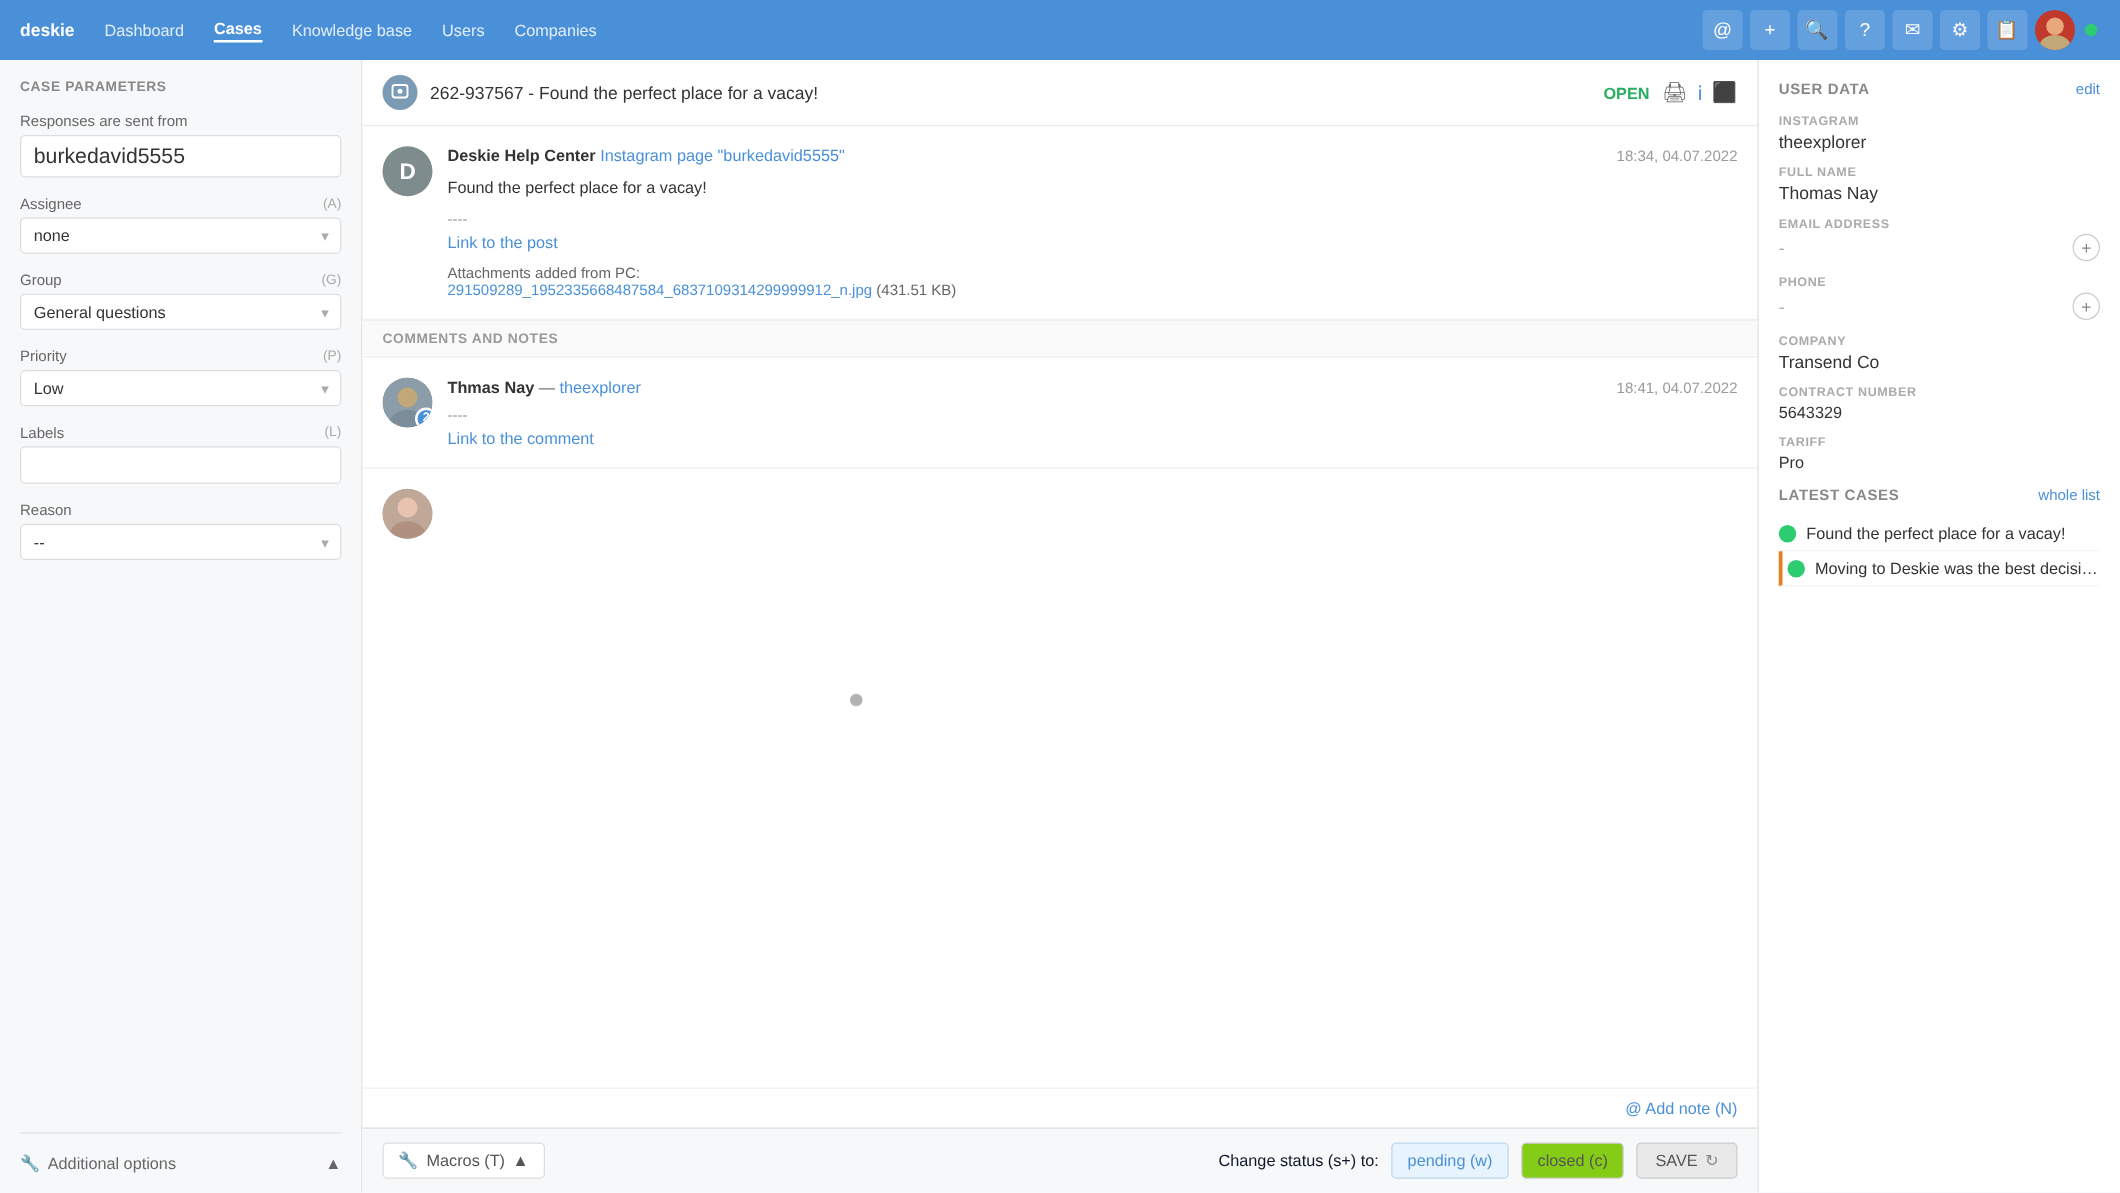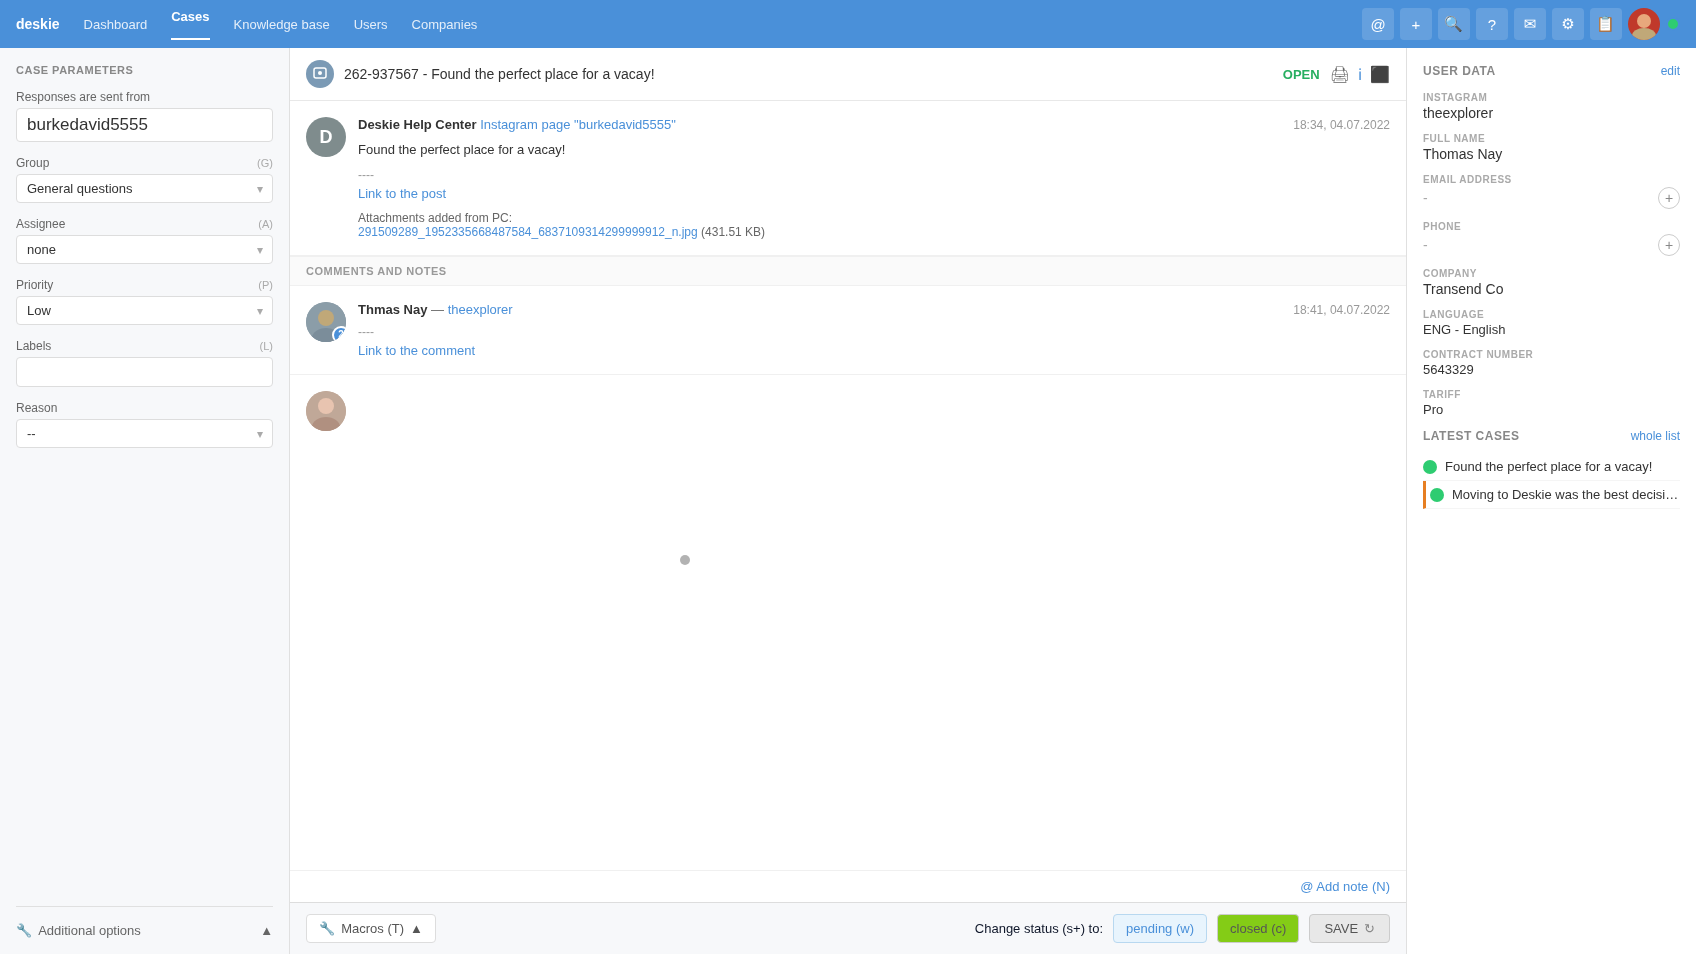--- a/index.html
+++ b/index.html
@@ -2,21 +2,21 @@
 <html><head>
   <meta charset="utf-8">
   <style>
     * { box-sizing: border-box; margin: 0; padding: 0; }
     body { font-family: -apple-system, BlinkMacSystemFont, 'Segoe UI', sans-serif; font-size: 13px; background: #f0f2f5; color: #333; height: 954px; overflow: hidden; }
 
     
     .topnav { background: #4a90d9; display: flex; align-items: center; height: 48px; padding: 0 16px; gap: 24px; }
     .topnav-logo { color: #fff; font-weight: bold; font-size: 14px; }
     .topnav-link { color: rgba(255,255,255,0.85); font-size: 13px; cursor: pointer; text-decoration: none; }
-    .topnav-link.active { color: #fff; font-weight: bold; border-bottom: 2px solid #fff; padding-bottom: 14px; text-align: center; }
+    .topnav-link.active { color: #fff; font-weight: bold; border-bottom: 2px solid #fff; padding-bottom: 2px; text-align: center; }
     .topnav-spacer { flex: 1; }
     .topnav-icons { display: flex; align-items: center; gap: 6px; }
     .topnav-icon { width: 32px; height: 32px; display: flex; align-items: center; justify-content: center; background: rgba(255,255,255,0.15); border-radius: 4px; cursor: pointer; color: #fff; font-size: 15px; }
     .topnav-avatar { width: 32px; height: 32px; border-radius: 50%; background: #c0392b; display: flex; align-items: center; justify-content: center; overflow: hidden; cursor: pointer; }
     .topnav-status { width: 14px; height: 14px; border-radius: 50%; background: #2ecc71; border: 2px solid #4a90d9; }
 
     
     .main { display: flex; height: calc(954px - 48px); }
 
     
@@ -138,38 +138,38 @@
   <aside class="sidebar">
     <div class="sidebar-title">CASE PARAMETERS</div>
 
     <div class="field-group">
       <div class="field-label">Responses are sent from</div>
       <input class="field-input" type="text" value="burkedavid5555" style="">
     </div>
 
     <div class="field-group">
       <div class="field-label">
+        <span>Assignee</span>
+        <span class="field-shortcut">(A)</span>
+      </div>
+      <div class="select-wrapper">
+        <select>
+          <option>none</option>
+        </select>
+      </div>
+    </div>
+
+    <div class="field-group">
+      <div class="field-label">
         <span>Group</span>
         <span class="field-shortcut">(G)</span>
       </div>
       <div class="select-wrapper">
         <select>
           <option>General questions</option>
-        </select>
-      </div>
-    </div>
-
-    <div class="field-group">
-      <div class="field-label">
-        <span>Assignee</span>
-        <span class="field-shortcut">(A)</span>
-      </div>
-      <div class="select-wrapper">
-        <select>
-          <option>none</option>
         </select>
       </div>
     </div>
 
     <div class="field-group">
       <div class="field-label">
         <span>Priority</span>
         <span class="field-shortcut">(P)</span>
       </div>
       <div class="select-wrapper">
@@ -342,24 +342,20 @@
         <div class="data-field-value dash">-</div>
         <button class="add-btn">+</button>
       </div>
     </div>
 
     <div class="data-field">
       <div class="data-field-label">COMPANY</div>
       <div class="data-field-value">Transend Co</div>
     </div>
 
-    <div class="data-field">
-      <div class="data-field-label">LANGUAGE</div>
-      <div class="data-field-value small">ENG - English</div>
-    </div>
 
     <div class="data-field">
       <div class="data-field-label">CONTRACT NUMBER</div>
       <div class="data-field-value small">5643329</div>
     </div>
 
     <div class="data-field">
       <div class="data-field-label">TARIFF</div>
       <div class="data-field-value small">Pro</div>
     </div>

